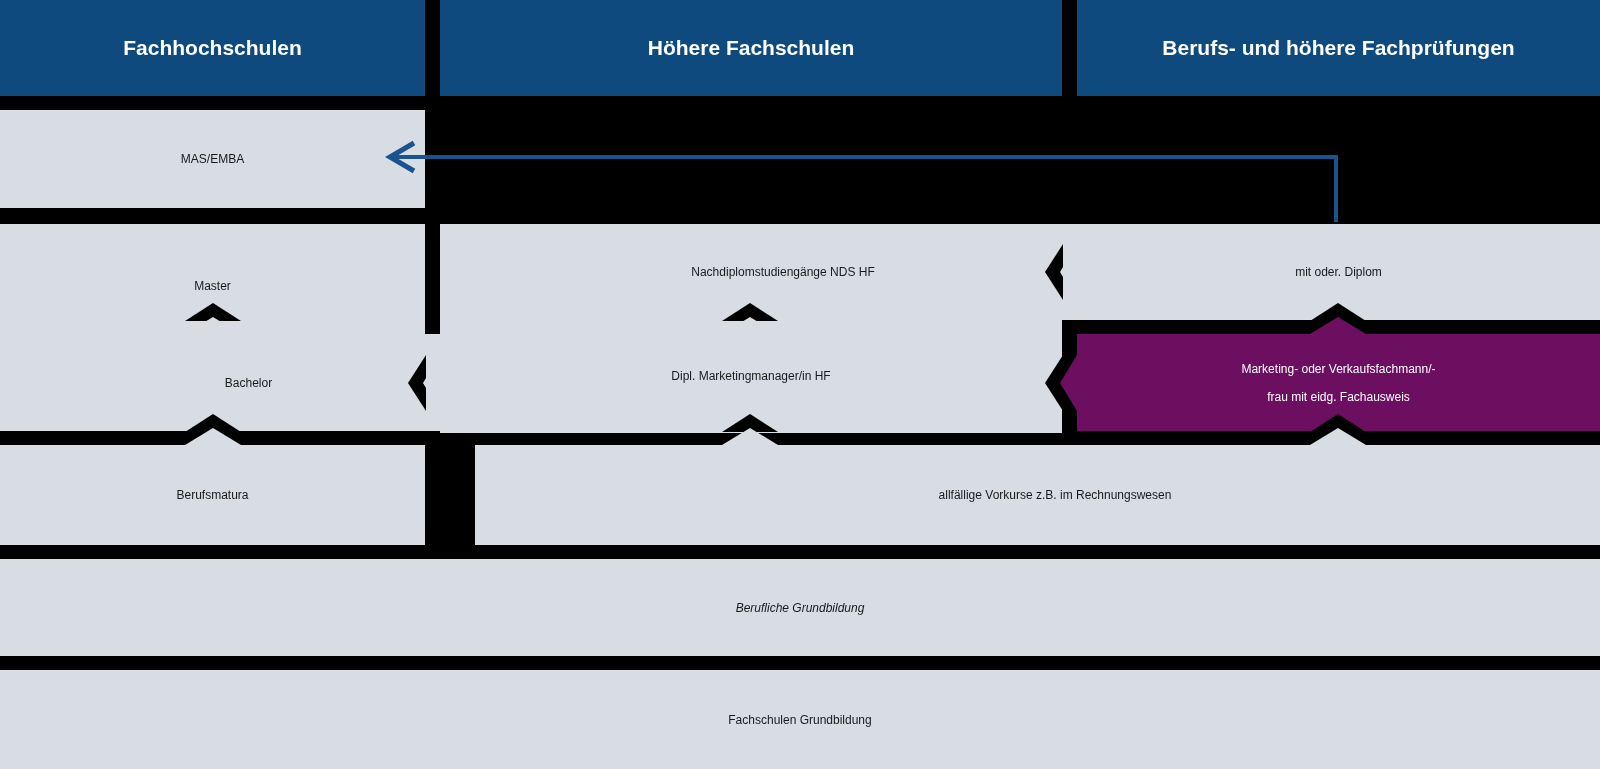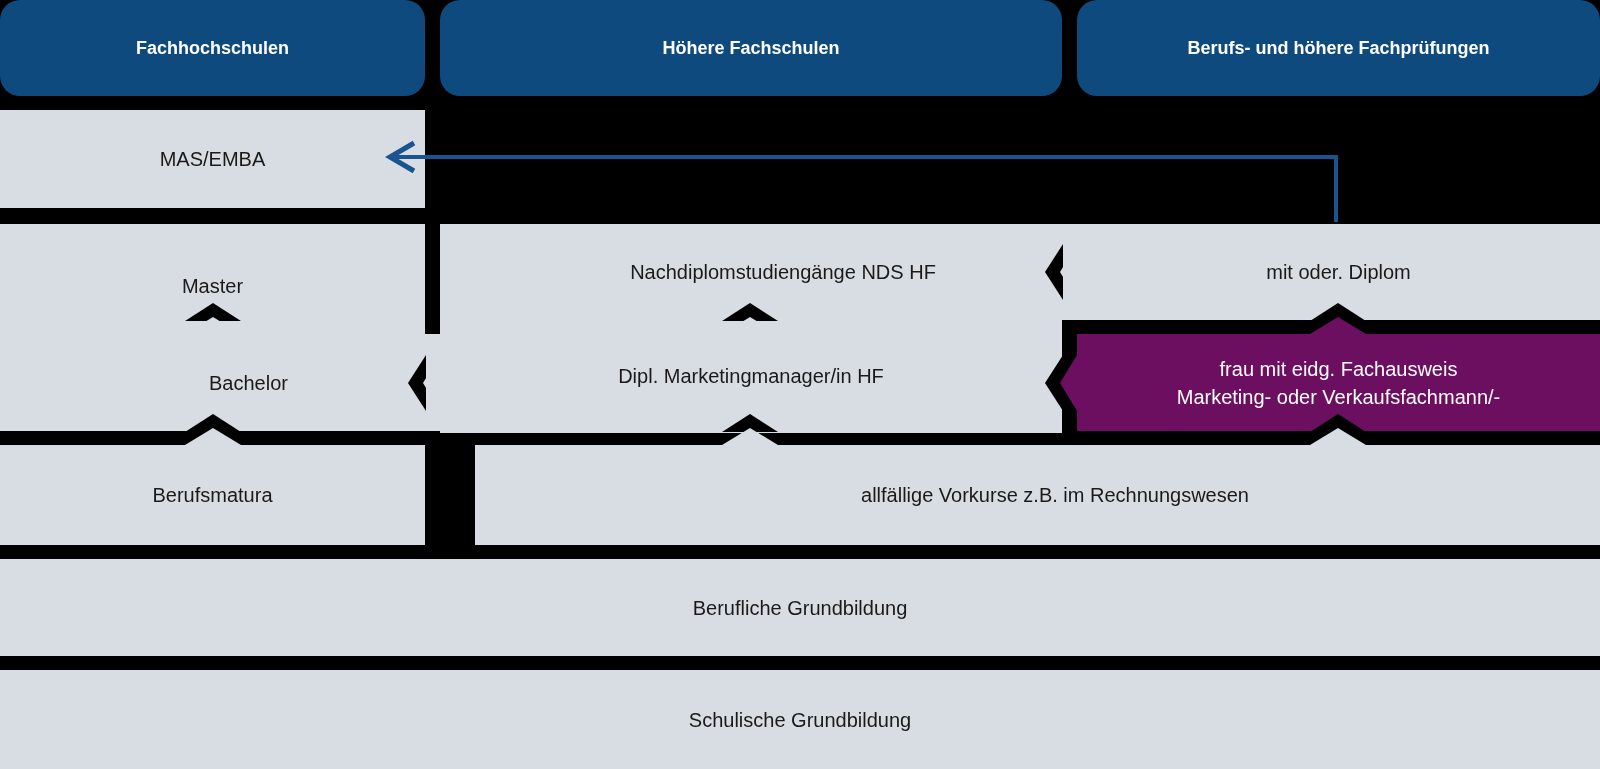--- a/index.html
+++ b/index.html
@@ -7,29 +7,29 @@
     width:1600px;height:769px;
     background:var(--bg,#000);
     position:relative;overflow:hidden;
     font-family:"Liberation Sans",sans-serif;
   }
   .box{
     position:absolute;
     display:flex;flex-direction:column;
     align-items:center;justify-content:center;
     text-align:center;
-    font-size:20px;
+    font-size:12px;
     line-height:28px;
   }
   .gray{background:var(--gray,#d8dce3);color:var(--box-text,#1a1a1a);}
   .purple{background:var(--purple,#6d0f60);color:var(--header-text,#fff);}
   .header{
     background:var(--blue,#0e4a7d);
     color:var(--header-text,#fff);
-    font-weight:bold;font-size:18px;border-radius:20px;
+    font-weight:bold;font-size:21px;
   }
   .chev{position:absolute;}
   .chev-up{width:56px;height:17px;clip-path:polygon(0 100%,100% 100%,50% 0);}
   .notch-up{width:56px;height:18px;clip-path:polygon(0 100%,100% 100%,50% 0);background:var(--bg,#000);}
   .chev-left{width:17px;height:56px;clip-path:polygon(100% 0,100% 100%,0 50%);}
   .notch-left{width:18px;height:56px;clip-path:polygon(100% 0,100% 100%,0 50%);background:var(--bg,#000);}
   .fill-gray{background:var(--gray,#d8dce3);}
   .fill-purple{background:var(--purple,#6d0f60);}
   #arrow-svg{position:absolute;left:0;top:0;pointer-events:none;}
   #arrow-svg path{stroke:var(--arrow,#1a5490);fill:none;}
@@ -46,27 +46,27 @@
 <div class="box gray" style="left:0;top:334px;width:425px;height:97px;padding-left:36px;">Bachelor</div>
 <div class="box gray" style="left:0;top:445px;width:425px;height:100px;">Berufsmatura</div>
 
 <div class="box gray" style="left:440px;top:224px;width:622px;height:96px;padding-left:32px;">Nachdiplomstudiengänge NDS HF</div>
 <div class="box gray" style="left:440px;top:318px;width:622px;height:115px;">Dipl. Marketingmanager/in HF</div>
 
 <div class="box gray" style="left:1077px;top:224px;width:523px;height:96px;">
   <span>mit oder. Diplom</span>
 </div>
 <div class="box purple" style="left:1077px;top:334px;width:523px;height:97px;">
+  <span>Marketing- oder Verkaufsfachmann/-</span>
   <span>frau mit eidg. Fachausweis</span>
-  <span>Marketing- oder Verkaufsfachmann/-</span>
 </div>
 
 <div class="box gray" style="left:440px;top:445px;width:1160px;height:100px;margin-left:35px;">allfällige Vorkurse z.B. im Rechnungswesen</div>
-<div class="box gray" style="left:0;top:559px;width:1600px;height:97px;">Berufliche Grundbildung</div>
-<div class="box gray" style="left:0;top:670px;width:1600px;height:99px;">Schulische Grundbildung</div>
+<div class="box gray" style="left:0;top:559px;width:1600px;height:97px;font-style:italic;">Berufliche Grundbildung</div>
+<div class="box gray" style="left:0;top:670px;width:1600px;height:99px;">Fachschulen Grundbildung</div>
 
 <div class="chev notch-up" style="left:185px;top:303px;"></div>
 <div class="chev notch-up" style="left:185px;top:414px;"></div>
 <div class="chev notch-up" style="left:722px;top:303px;"></div>
 <div class="chev notch-up" style="left:722px;top:414px;"></div>
 <div class="chev notch-up" style="left:1310px;top:303px;"></div>
 <div class="chev notch-up" style="left:1310px;top:414px;"></div>
 <div class="chev notch-left" style="left:408px;top:355px;"></div>
 <div class="chev notch-left" style="left:1045px;top:244px;"></div>
 <div class="chev notch-left" style="left:1045px;top:355px;"></div>

